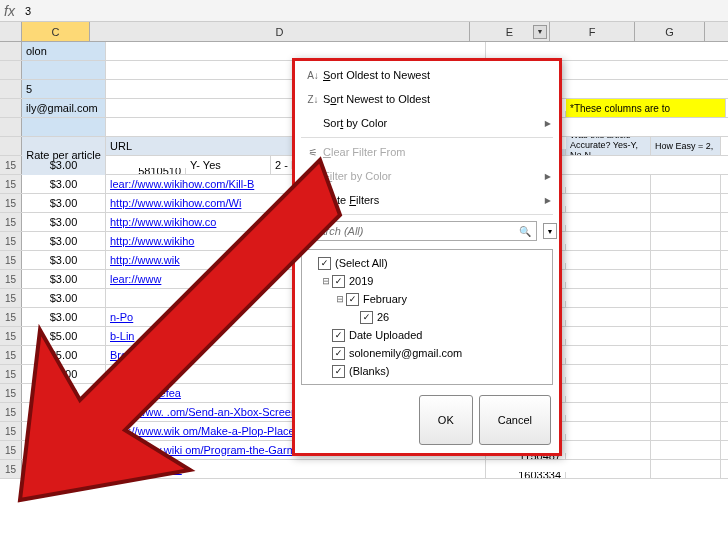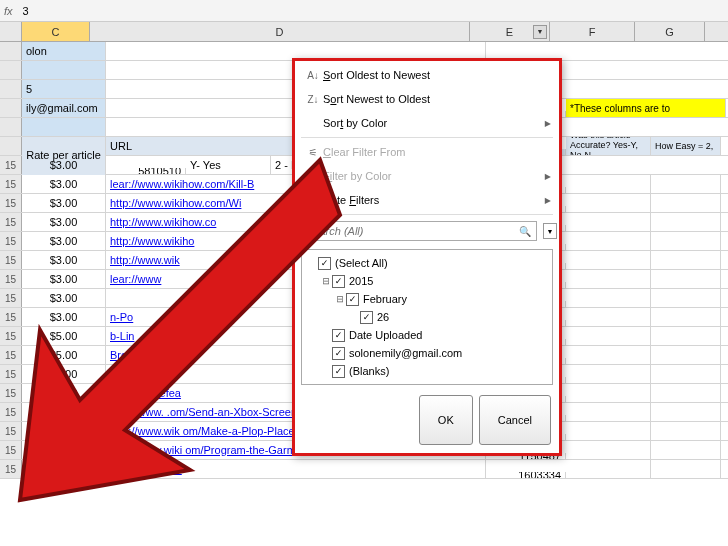--- a/index.html
+++ b/index.html
@@ -1,19 +1,19 @@
 <!DOCTYPE html>
 <html><head>
   <meta charset="utf-8">
   <style>
     * { margin: 0; padding: 0; box-sizing: border-box; font-family: 'Segoe UI', Tahoma, sans-serif; }
     body { width: 728px; height: 546px; overflow: hidden; background: #fff; position: relative; font-size: 11px; }
     
     .formula-bar { height: 22px; border-bottom: 1px solid #ccc; display: flex; align-items: center; padding: 0 4px; background: #f4f4f4; }
-    .fx-label { font-style: italic; color: #666; margin-right: 8px; font-size: 11px; }
+    .fx-label { font-style: italic; color: #666; margin-right: 8px; font-size: 14px; }
     .formula-input { flex: 1; border: none; background: transparent; font-size: 11px; padding: 2px; }
     
     .col-headers { height: 20px; display: flex; background: #e8e8e8; border-bottom: 1px solid #aaa; }
     .row-header-spacer { width: 22px; border-right: 1px solid #aaa; }
     .col-header { border-right: 1px solid #aaa; display: flex; align-items: center; justify-content: center; font-size: 11px; color: #333; position: relative; }
     .col-header.selected { background: #fdd976; }
     .col-c { width: 68px; }
     .col-d { width: 380px; }
     .col-e { width: 80px; }
     .col-f { width: 85px; }
@@ -306,21 +306,21 @@
   </div>
   <div class="tree">
     <div class="tree-item">
       <span class="tree-toggle"></span>
       <span class="tree-check">✓</span>
       <span>(Select All)</span>
     </div>
     <div class="tree-item tree-indent-1">
       <span class="tree-toggle">⊟</span>
       <span class="tree-check">✓</span>
-      <span>2015</span>
+      <span>2019</span>
     </div>
     <div class="tree-item tree-indent-2">
       <span class="tree-toggle">⊟</span>
       <span class="tree-check">✓</span>
       <span>February</span>
     </div>
     <div class="tree-item tree-indent-3">
       <span class="tree-toggle"></span>
       <span class="tree-check">✓</span>
       <span>26</span>

